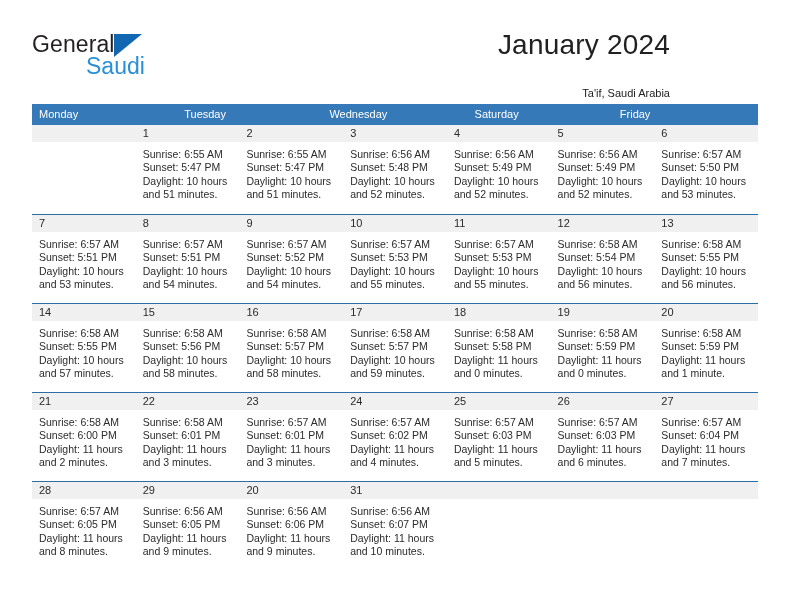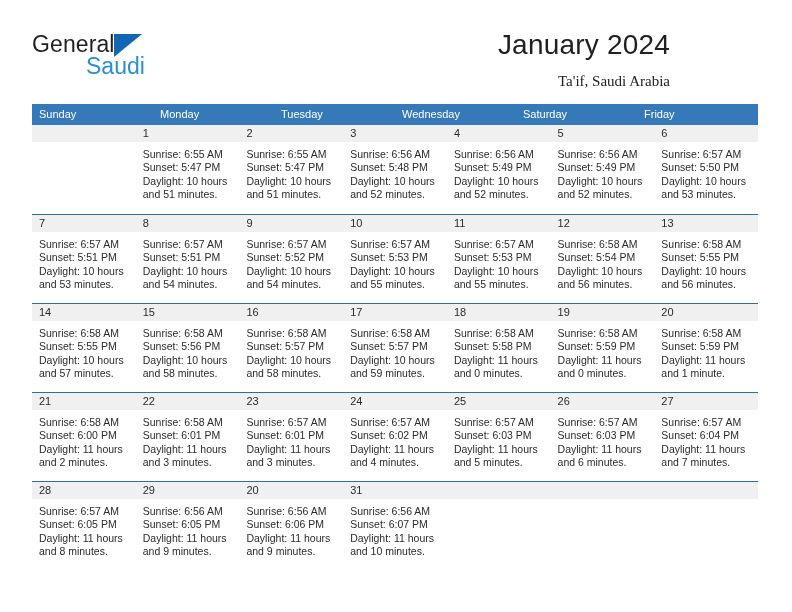--- a/index.html
+++ b/index.html
@@ -70,25 +70,24 @@
     text-align: right;
   }
   .cal-title {
     font-size: 28px;
     color: #212121;
     line-height: 34px;
     font-weight: normal;
     letter-spacing: 0.2px;
   }
   .cal-subtitle {
-    font-size: 15px;
+    font-size: 11px;
     color: #212121;
     line-height: 22px;
-    margin-top: 8px;
-    font-family: Liberation Serif, serif;
+    margin-top: 20px;
   }
 
   
   .calendar {
     position: absolute;
     left: 32px;
     top: 104px;
     width: 726px;
   }
 
@@ -163,21 +162,20 @@
 
     <div class="title-block">
       <div class="cal-title">January 2024</div>
       <div class="cal-subtitle">Ta'if, Saudi Arabia</div>
     </div>
 
   </div>
 
   <div class="calendar">
     <div class="weekday-row" id="weekday-row">
-        <div class="weekday">Sunday</div>
         <div class="weekday">Monday</div>
         <div class="weekday">Tuesday</div>
         <div class="weekday">Wednesday</div>
         <div class="weekday">Saturday</div>
         <div class="weekday">Friday</div>
       </div>
     <div id="weeks-container">
         <div class="week-row">
           <div class="day-cell empty">
             <div class="day-number-band"></div>

